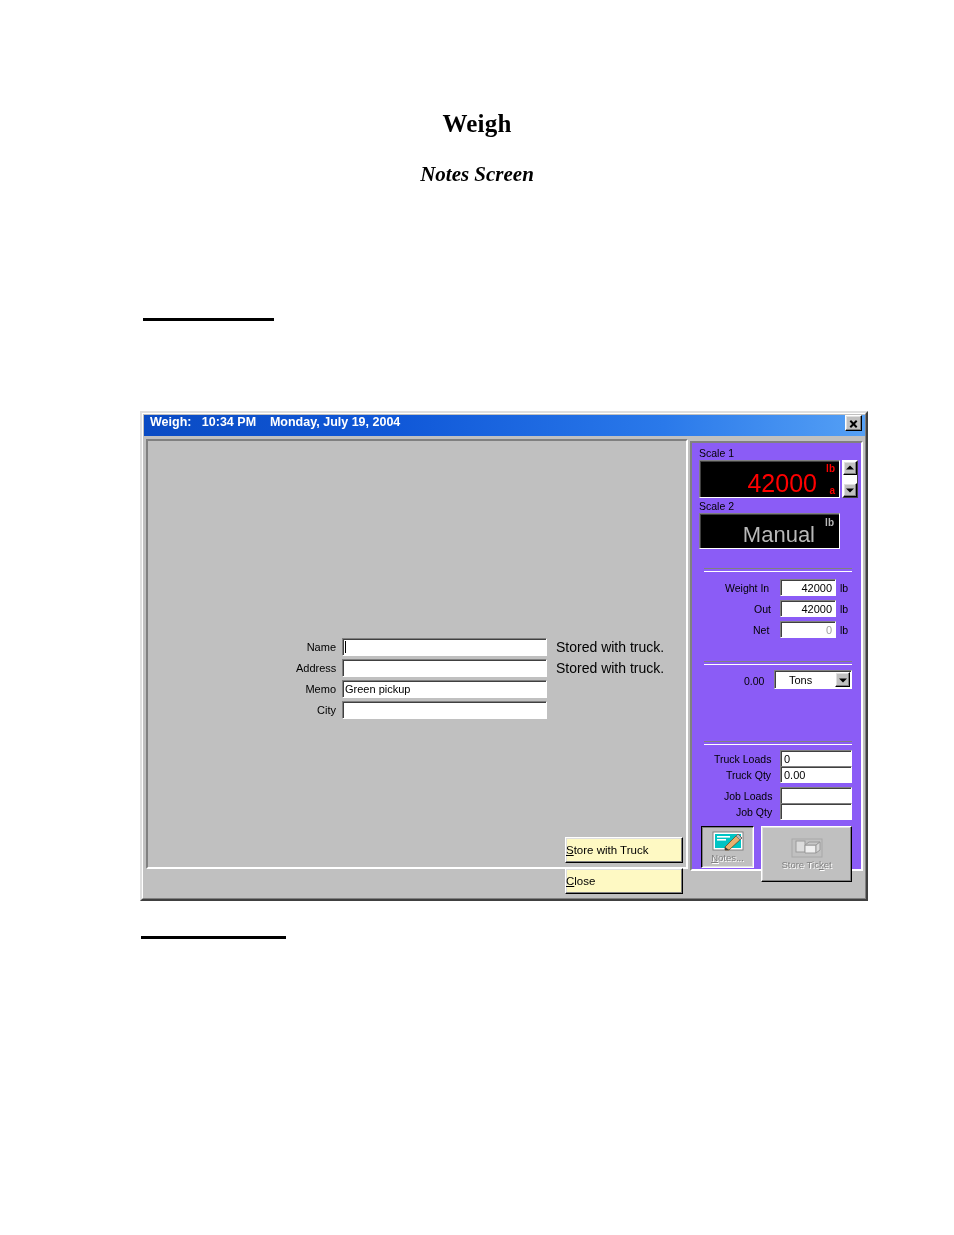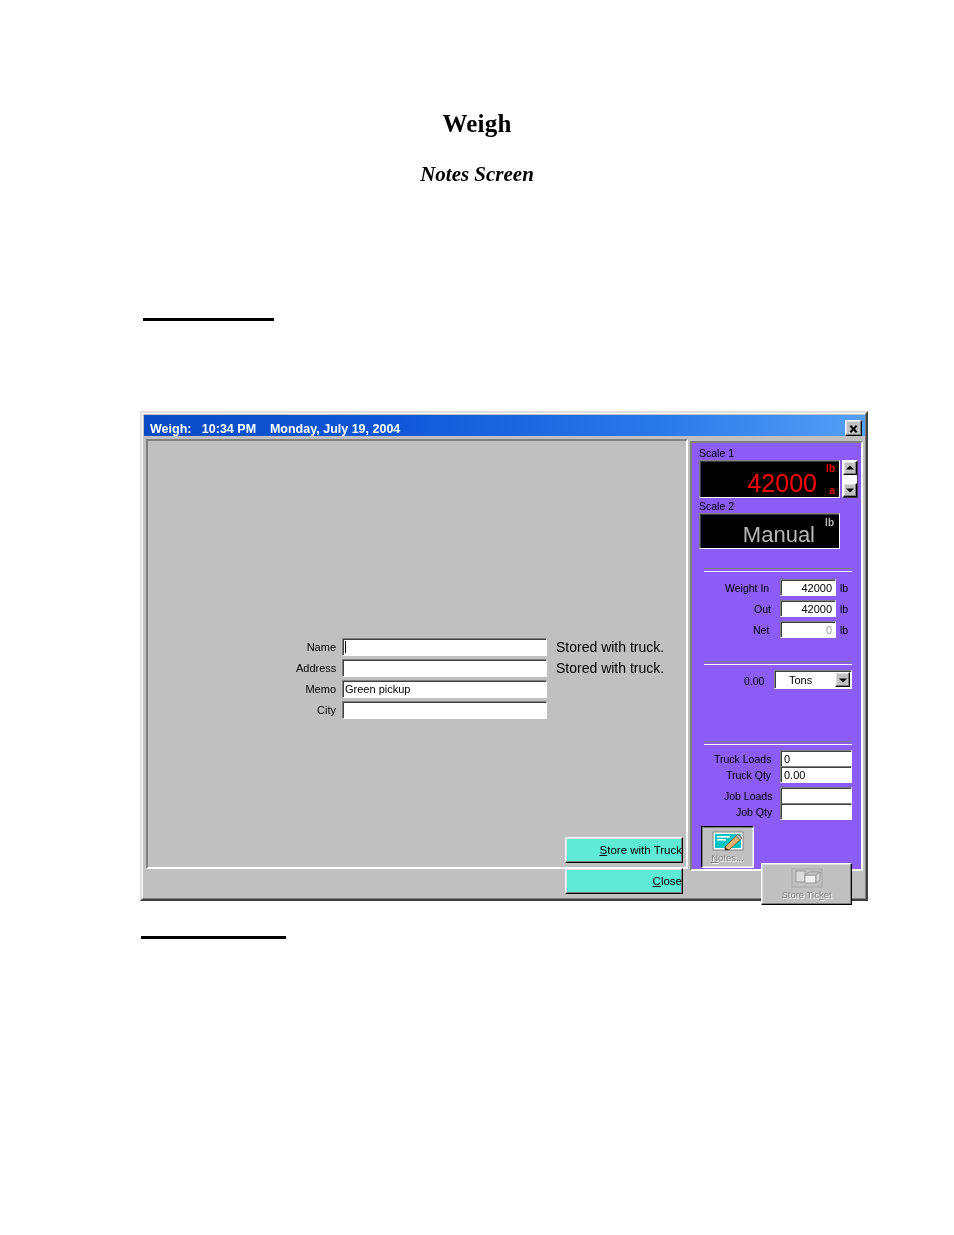--- a/index.html
+++ b/index.html
@@ -64,21 +64,21 @@
     border-color: #ffffff #808080 #808080 #ffffff;
     box-sizing: border-box;
   }
 
   .titlebar {
     position: absolute;
     left: 2px; top: 2px;
     width: 721px; height: 21px;
     background: linear-gradient(to right, #0a4bc4 0%, #1058d8 35%, #2a79ea 72%, #55a0f5 100%);
     display: flex;
-    align-items: flex-end;
+    align-items: flex-start;
     box-sizing: border-box;
   }
   .titlebar-text {
     color: #ffffff;
     font-size: 12.5px;
     font-weight: bold;
     padding-left: 6px;
     white-space: pre;
     font-family: "Liberation Sans", sans-serif;
   }
@@ -174,30 +174,30 @@
     white-space: nowrap;
   }
   .caret {
     display: inline-block;
     width: 1px; height: 12px;
     background: #000;
   }
 
   
   .btn {
-    background: #5eead4;
+    background: #fef9c3;
     border: 1px solid;
     border-color: #ffffff #000000 #000000 #ffffff;
     box-shadow: inset -1px -1px 0 #808080, inset 1px 1px 0 #dfdfdf;
     font-size: 11.5px;
     font-family: "Liberation Sans", sans-serif;
     color: #000;
     display: flex;
     align-items: center;
-    justify-content: flex-end;
+    justify-content: flex-start;
     box-sizing: border-box;
     cursor: default;
   }
   .btn u { text-decoration: underline; }
 
   .btn-store-truck {
     position: absolute;
     left: 417px; top: 396px;
     width: 118px; height: 26px;
   }
@@ -557,21 +557,21 @@
             <rect x="5" y="5" width="13" height="1.6" fill="#ffffff"></rect>
             <rect x="5" y="8" width="9" height="1.6" fill="#ffffff"></rect>
             <polygon points="26,3 30,7 17,19 13,19 13,16" fill="#e8b070" stroke="#6b4a20" stroke-width="0.8"></polygon>
             <polygon points="13,16 13,19 17,19" fill="#3a3a3a"></polygon>
             <polygon points="26,3 30,7 28,9 24,5" fill="#b8b8b8" stroke="#555" stroke-width="0.6"></polygon>
           </svg>
           <span class="icon-btn-label"><u>N</u>otes...</span>
         </div>
       </div>
 
-      <div class="icon-btn" style="left:69px; top:383px; width:91px; height:42px;margin-top:37px;">
+      <div class="icon-btn" style="left:69px; top:383px; width:91px; height:56px;">
         <div class="icon-btn-inner">
           <svg width="32" height="20" viewBox="0 0 32 20">
             <rect x="1" y="1" width="30" height="18" fill="none" stroke="#a8a8a8" stroke-width="1"></rect>
             <rect x="5" y="3" width="9" height="11" fill="#dcdcdc" stroke="#9a9a9a" stroke-width="1"></rect>
             <path d="M14 7 h11 v8 h-11 z" fill="#f0f0f0" stroke="#9a9a9a" stroke-width="1"></path>
             <path d="M14 7 l4 -3 h11 l-4 3 z" fill="#c8c8c8" stroke="#9a9a9a" stroke-width="1"></path>
             <path d="M25 7 l4 -3 v8 l-4 3 z" fill="#d8d8d8" stroke="#9a9a9a" stroke-width="1"></path>
           </svg>
           <span class="icon-btn-label">Store Tic<u>k</u>et</span>
         </div>

